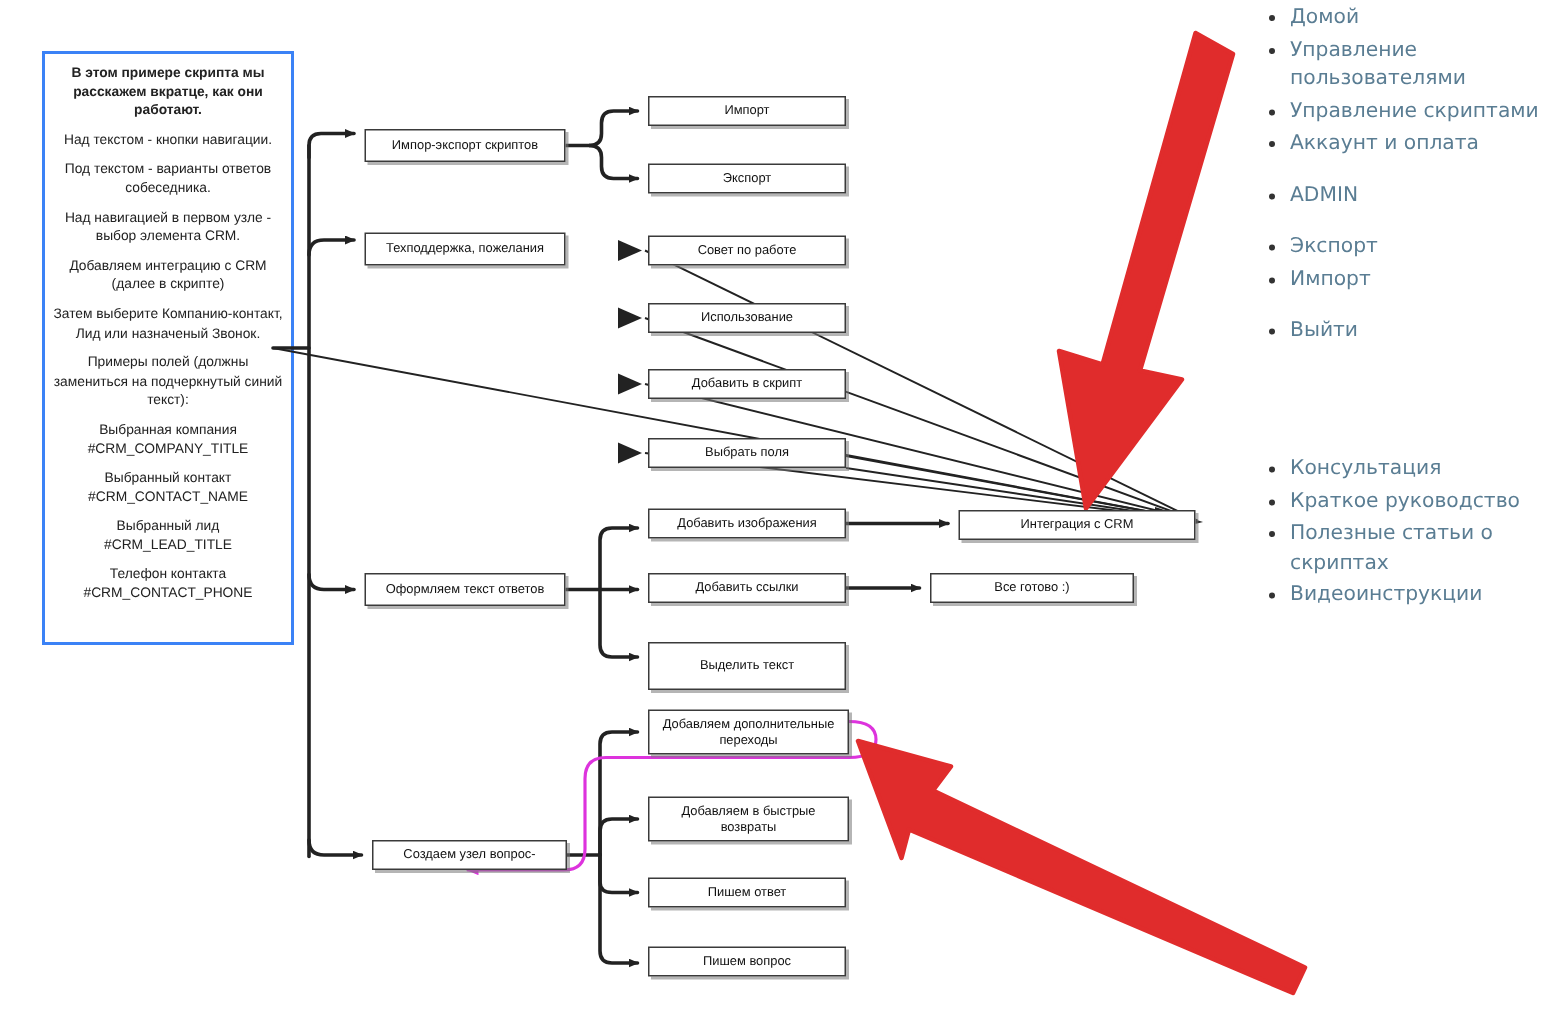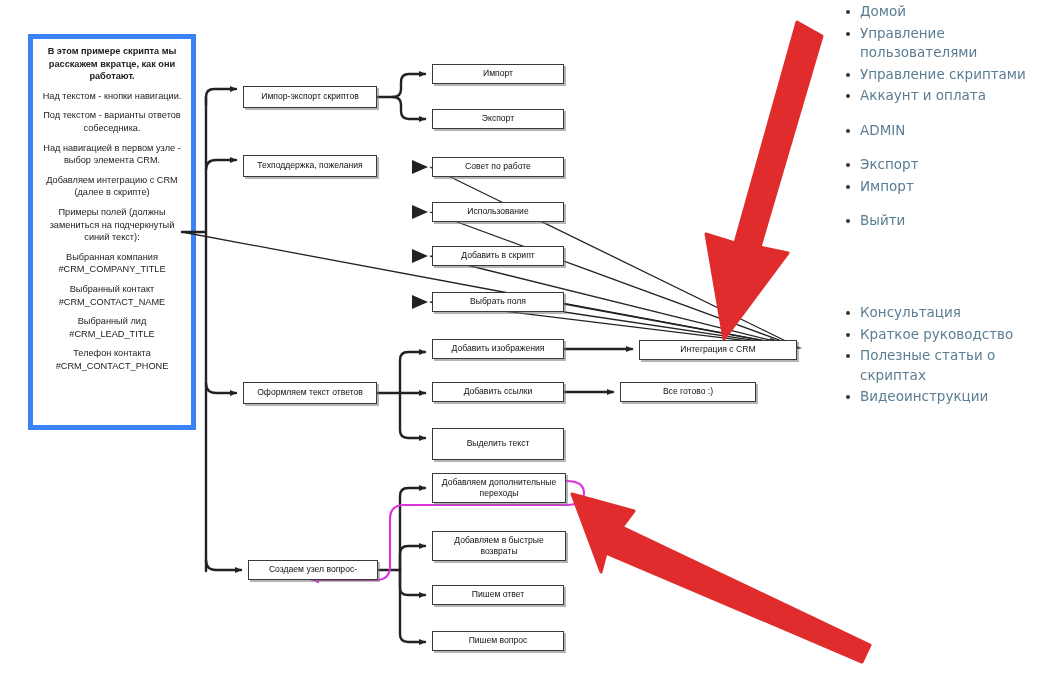--- a/index.html
+++ b/index.html
@@ -6,21 +6,21 @@
   body{
     width:1041px;height:685px;background:#ffffff;overflow:hidden;
     font-family:"Liberation Sans","DejaVu Sans",sans-serif;
     position:relative;
   }
   #stage{position:absolute;inset:0;width:1041px;height:685px;}
 
   
   .note{
     position:absolute;left:28px;top:34px;width:168px;height:396px;
-    border:5px solid #3b82f6;background:#fff;box-sizing:border-box;
+    border:2px solid #3b82f6;background:#fff;box-sizing:border-box;
     padding:6px 4px 4px 4px;overflow:hidden;
   }
   .note p{
     margin:0 0 7px 0;text-align:center;color:#222;
     font-size:9.2px;line-height:12.6px;font-weight:600;
   }
   .note p.plain{font-weight:400;}
   .note p.last{margin-bottom:0;}
 
   
@@ -55,20 +55,21 @@
 <body>
 
 <div id="stage">
 
   <div class="note" id="note">
       <p>В этом примере скрипта мы расскажем вкратце, как они работают.</p>
       <p class="plain">Над текстом - кнопки навигации.</p>
       <p class="plain">Под текстом - варианты ответов собеседника.</p>
       <p class="plain">Над навигацией в первом узле - выбор элемента CRM.</p>
       <p class="plain">Добавляем интеграцию с CRM (далее в скрипте)</p>
+      <p class="plain">Затем выберите Компанию-контакт, Лид или назначеный Звонок.</p>
       <p class="plain">Примеры полей (должны замениться на подчеркнутый синий текст):</p>
       <p class="plain">Выбранная компания #CRM_COMPANY_TITLE</p>
       <p class="plain">Выбранный контакт #CRM_CONTACT_NAME</p>
       <p class="plain">Выбранный лид #CRM_LEAD_TITLE</p>
       <p class="plain last">Телефон контакта #CRM_CONTACT_PHONE</p>
     </div>
 
   <svg class="layer">
     <defs>
       <marker id="ah" markerWidth="7" markerHeight="7" refX="6" refY="3" orient="auto" markerUnits="userSpaceOnUse">

